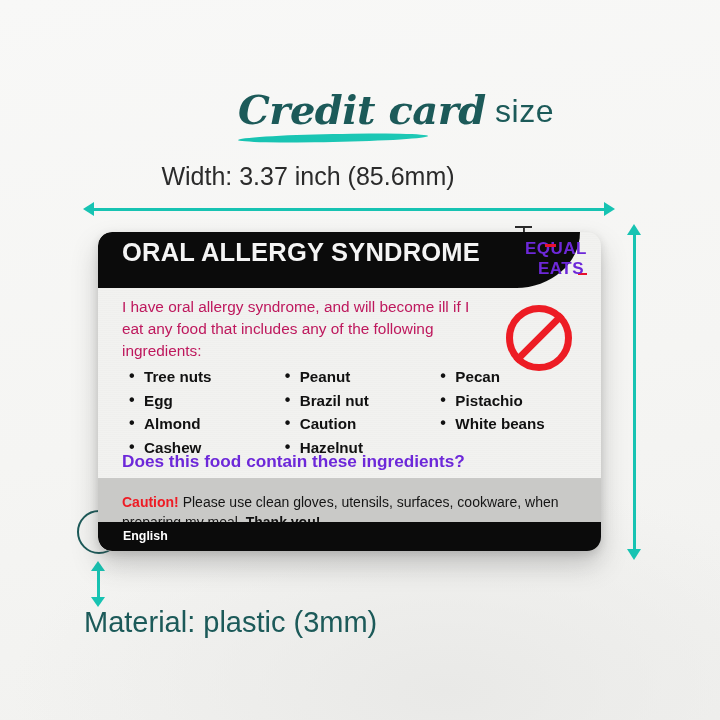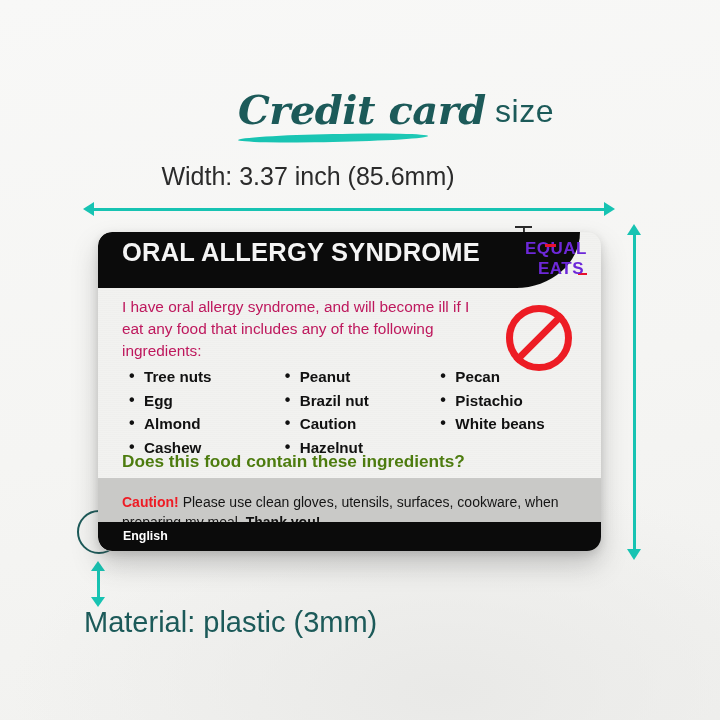--- a/index.html
+++ b/index.html
@@ -188,21 +188,21 @@
     line-height:1.55; white-space:nowrap;
     font-family:"Liberation Sans", sans-serif;
   }
   .col li::before {
     content:"•"; position:absolute; left:1px; top:-1px;
     font-size:16px; color:#111;
   }
 
   .question {
     position:absolute; left:24px; top:219px;
-    font-size:17.2px; font-weight:700; color:#4d7c0f;
+    font-size:17.2px; font-weight:700; color:#6d28d9;
     white-space:nowrap; font-family:"Liberation Sans", sans-serif;
   }
 
   .caution {
     position:absolute; left:0; top:246px; width:503px; height:44px;
     background:#c9c9c7;
   }
   .caution p {
     padding:14px 20px 0 24px;
     font-size:14px; line-height:1.45; color:#151515;

